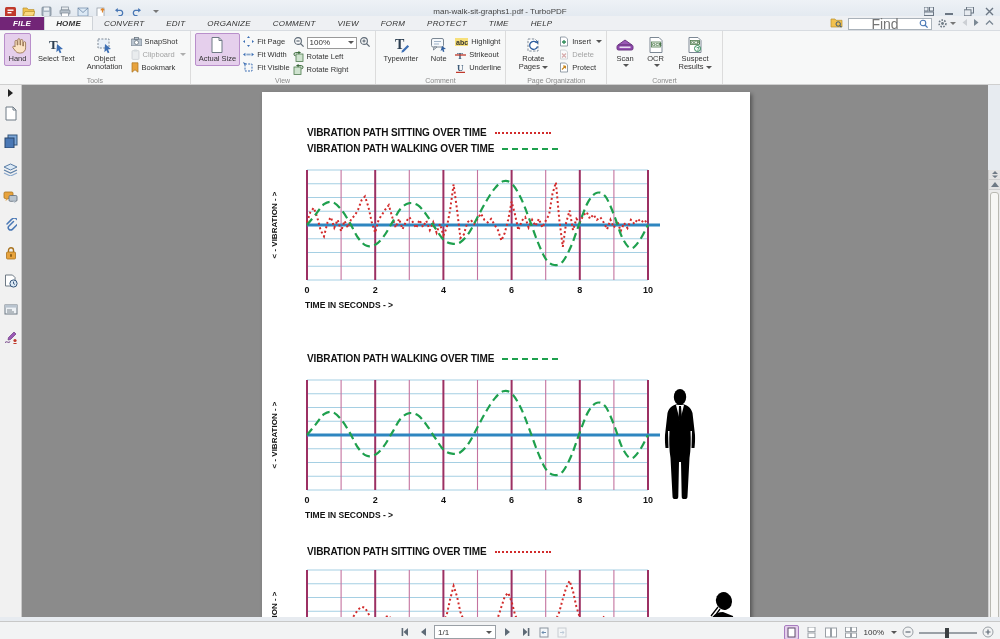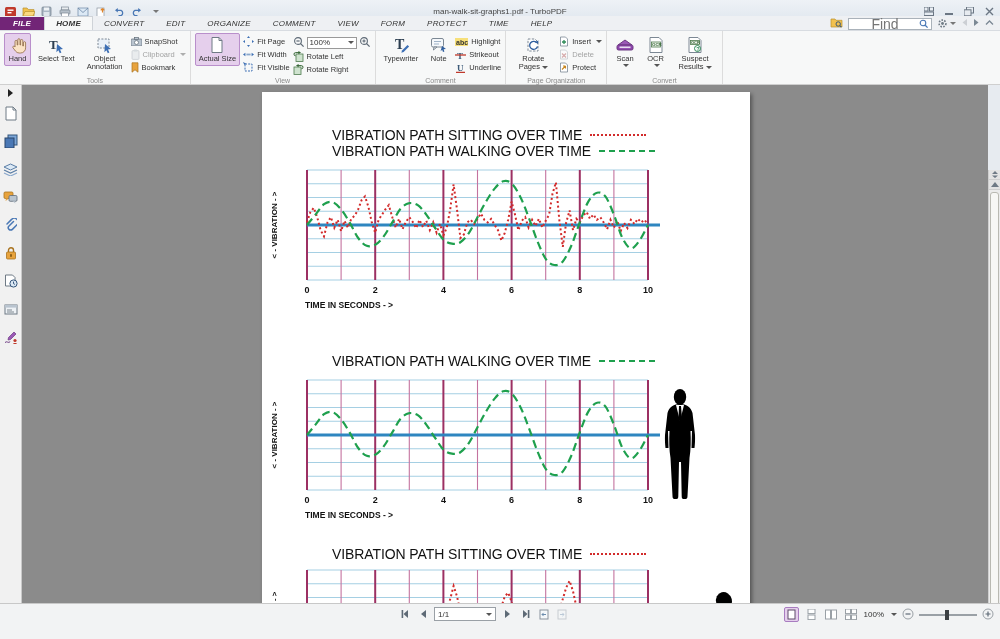--- a/index.html
+++ b/index.html
@@ -44,35 +44,35 @@
 
   
   .main { position:absolute; left:0; top:85px; width:1000px; height:532px; overflow:hidden; }
   .sidebar { position:absolute; left:0; top:0; width:22px; height:100%; background:#f1f1f1; border-right:1px solid #c9c9c9; display:flex; flex-direction:column; align-items:center; padding-top:3px; }
   .sbtn { width:18px; height:18px; margin-bottom:10px; display:flex; align-items:center; justify-content:center; }
   .sb-arrow { align-self:flex-end; margin:0 2px 8px 0; }
   .docarea { position:absolute; left:22px; top:0; right:12px; height:100%; background:#8b8b8b; }
   .page { position:absolute; left:240px; top:7px; width:488px; height:640px; background:#fff; box-shadow:2px 2px 4px rgba(0,0,0,.4); }
 
   .legend-row { position:absolute; display:flex; align-items:center; gap:8px; }
-  .legend-row .ltext { font-size:14px; font-weight:normal; color:#111; letter-spacing:-.1px;margin-left:25px; }
+  .legend-row .ltext { font-size:10px; font-weight:bold; color:#111; letter-spacing:-.1px; }
   .sample { width:56px; height:0; border-top:2px solid #000; }
 
   .chart-host { position:absolute; }
   .chart text { font-family:"Liberation Sans",sans-serif; font-weight:bold; fill:#111; }
 
   .figure { position:absolute; }
 
   
   .scrollbar { position:absolute; right:0; top:85px; width:12px; height:532px; background:#ebebeb; border-left:1px solid #cfcfcf; }
   .scroll-btn { width:12px; height:10px; display:flex; align-items:center; justify-content:center; font-size:6px; color:#555; background:#e3e3e3; border-bottom:1px solid #cfcfcf; }
   .scroll-thumb { position:absolute; left:1px; top:22px; width:9px; height:440px; background:#f7f7f5; border:1px solid #b9b9b2; border-radius:3px; }
 
   
-  .statusbar { position:absolute; left:0; bottom:0; width:100%; height:36px; background:#f2f3f4; border-top:1px solid #c8c8c8; }
+  .statusbar { position:absolute; left:0; bottom:0; width:100%; height:18px; background:#f2f3f4; border-top:1px solid #c8c8c8; }
   .nav-center { position:absolute; left:398px; top:3px; display:flex; align-items:center; gap:5px; }
   .navbtn { width:13px; height:14px; display:flex; align-items:center; justify-content:center; }
   .pagebox { width:62px; height:14px; background:#fff; border:1px solid #9aa0a6; display:flex; align-items:center; justify-content:space-between; padding:0 3px; font-size:8px; }
   .zoom-right { position:absolute; right:6px; top:3px; display:flex; align-items:center; gap:5px; }
   .vmode { width:15px; height:15px; display:flex; align-items:center; justify-content:center; border:1px solid transparent; border-radius:2px; }
   .vmode.active { background:#e5cfec; border-color:#a87cc0; }
   .slider-track { position:relative; width:58px; height:2px; background:#9aa0a6; }
   .slider-thumb { position:absolute; left:26px; top:-4px; width:4px; height:10px; background:#3c4043; }
   .zlabel { font-size:8px; color:#333; }
 </style>

